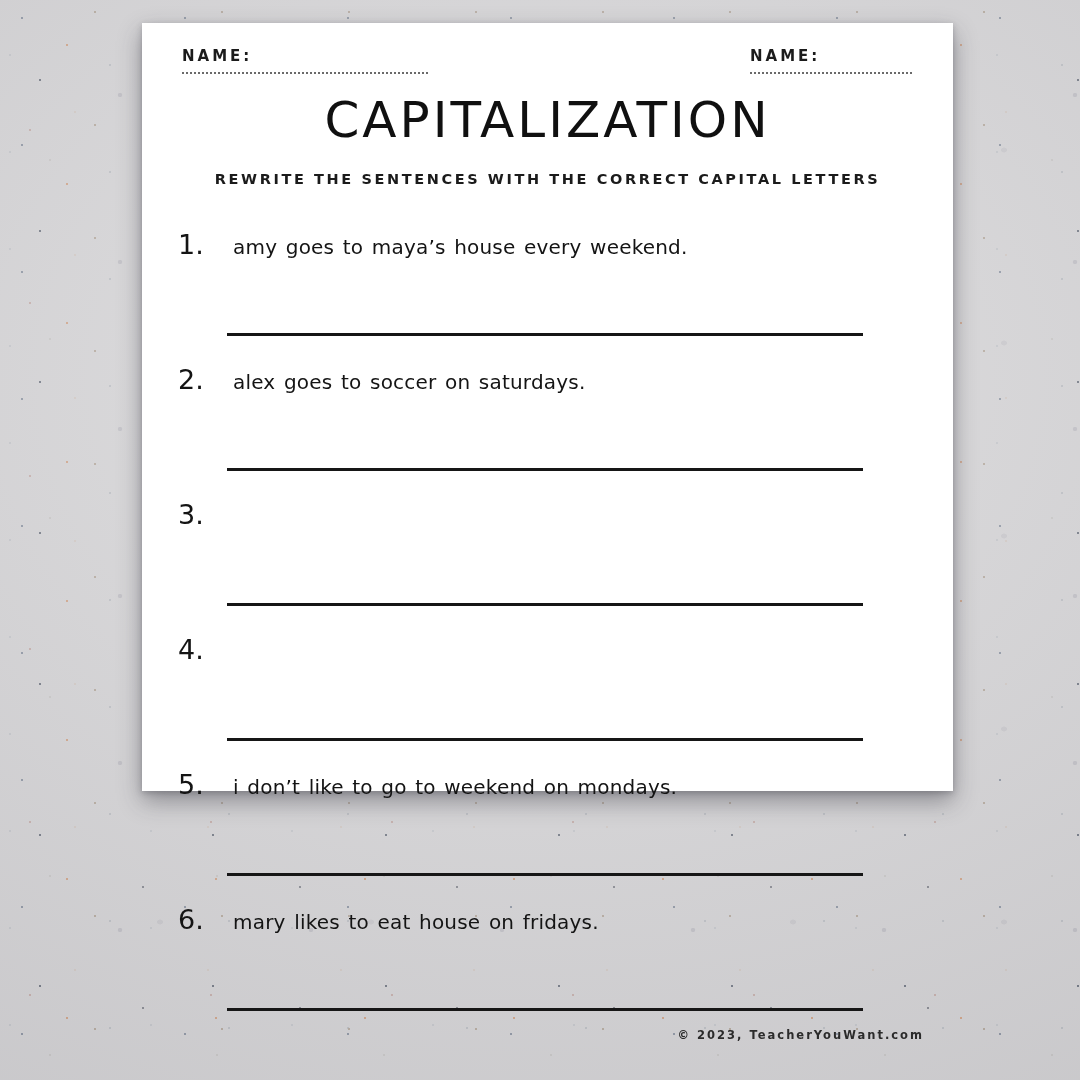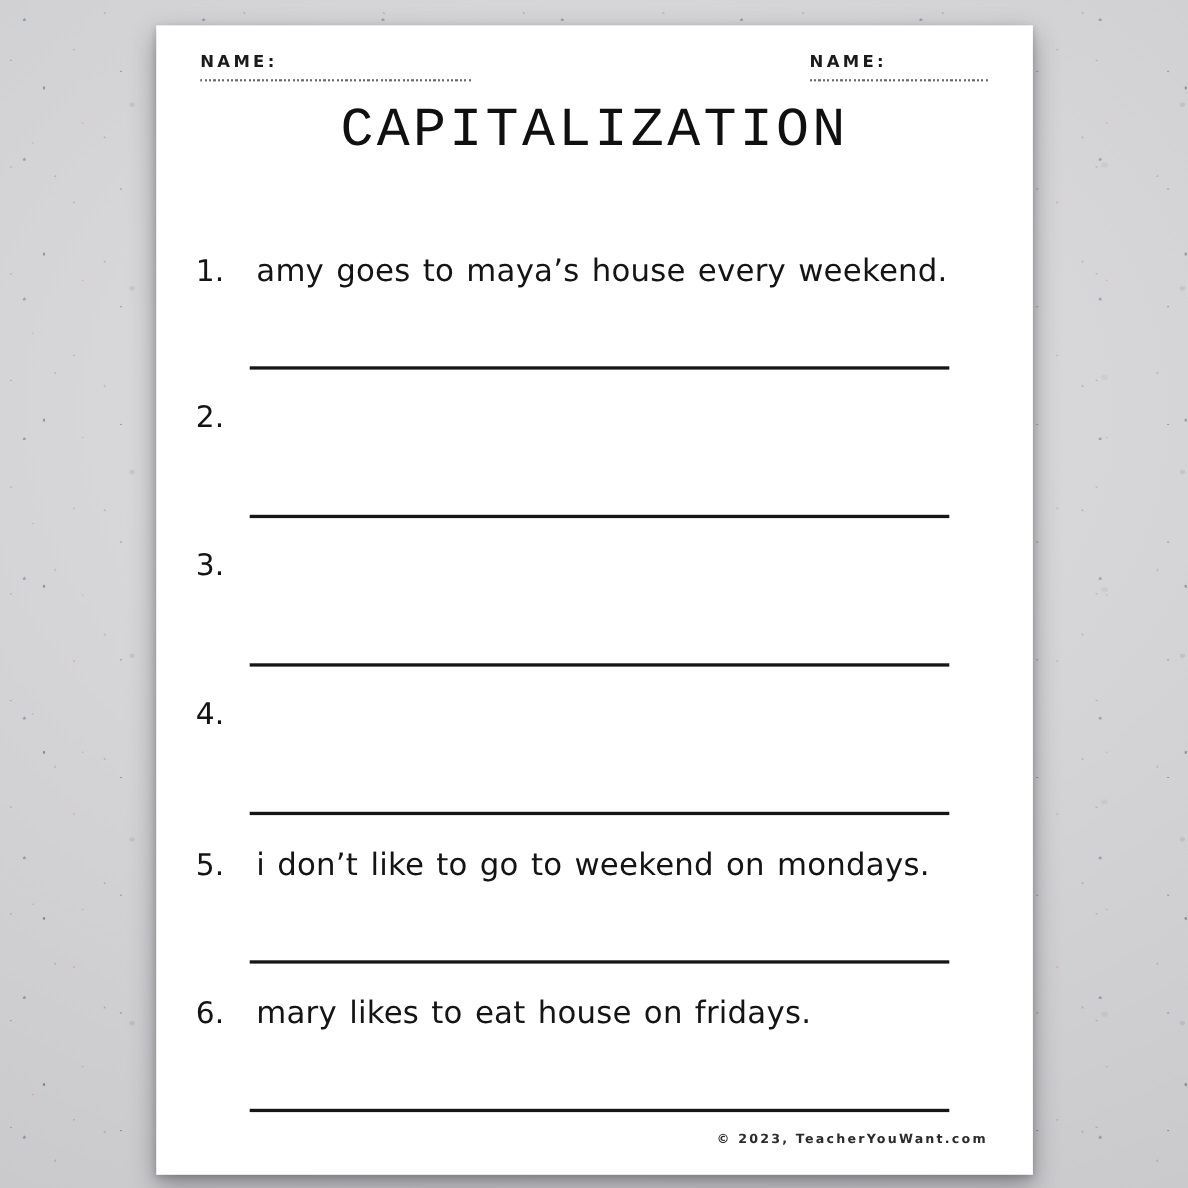--- a/index.html
+++ b/index.html
@@ -22,61 +22,62 @@
       radial-gradient(2px 2px at 143px 40px, #84868e 40%, transparent 48%),
       radial-gradient(1.5px 1.5px at 75px 112px, #cbab96 40%, transparent 50%),
       radial-gradient(2.5px 2px at 30px 130px, #c4aca8 40%, transparent 48%),
       radial-gradient(1.5px 1.5px at 110px 65px, #7d8695 40%, transparent 50%),
       radial-gradient(6px 5px at 160px 150px, #c8c7cb 45%, transparent 55%),
       radial-gradient(1.5px 1.5px at 50px 160px, #a9a39d 40%, transparent 50%);
     background-repeat:no-repeat,repeat,repeat,repeat,repeat,repeat,repeat,repeat,repeat,repeat,repeat,repeat,repeat;
     background-size:100% 100%,163px 127px,149px 139px,173px 151px,127px 113px,141px 97px,191px 167px,157px 121px,133px 143px,181px 173px,119px 107px,211px 193px,167px 179px;
   }
   .paper{
-    position:absolute;left:142px;top:23px;width:797px;height:1045px;
+    position:absolute;left:142px;top:23px;width:797px;height:768px;
     background:#ffffff;
     box-shadow:0 10px 22px rgba(45,45,55,0.42), 0 2px 6px rgba(45,45,55,0.25);
+    padding-left:14px;
   }
   .header-row{
     position:absolute;top:24px;left:40px;right:40px;
     display:flex;justify-content:space-between;align-items:flex-start;
   }
   .field-label{
     font-size:15px;font-weight:bold;letter-spacing:3px;color:#1b1b1b;
   }
   .fill-line{
     margin-top:7px;height:2px;
     background-image:repeating-linear-gradient(to right,#6a6a6a 0 2px,transparent 2px 4px);
   }
   .name-field{width:248px;}
   .date-field{width:163px;}
   .title{
     position:absolute;top:68px;left:0;width:100%;text-align:center;
-    font-size:50px;font-weight:500;letter-spacing:3px;color:#101010;white-space:nowrap;font-family:Liberation Mono, monospace;
+    font-size:50px;font-weight:500;letter-spacing:3px;color:#101010;white-space:nowrap;
   }
   .subtitle{
     position:absolute;top:148px;left:0;width:100%;text-align:center;
     font-size:14.5px;font-weight:bold;letter-spacing:2.6px;color:#1b1b1b;white-space:nowrap;
   }
   .items{position:absolute;top:206px;left:36px;right:36px;}
   .item{height:135px;position:relative;}
   .sentence-row{display:flex;align-items:baseline;}
   .num{
     flex:0 0 55px;font-size:27px;font-weight:500;color:#141414;
   }
   .sentence{
-    font-size:28px;color:#141414;letter-spacing:0.2px;word-spacing:2px;white-space:nowrap;
+    font-size:20px;color:#141414;letter-spacing:0.2px;word-spacing:2px;white-space:nowrap;
   }
   .item.compact .sentence{font-size:23.5px;word-spacing:1px;}
   .answer-line{
     position:absolute;top:104px;left:49px;width:636px;height:0;
     border-top:3px solid #161616;
   }
   .footer{
-    position:absolute;top:1005px;right:41px;
+    position:absolute;top:1005px;right:29px;
     font-size:11.5px;font-weight:bold;letter-spacing:2px;color:#2b2b2b;
   }
 </style>
 </head>
 <body>
 
 <div class="bg"></div>
 
 <div class="paper">
 
@@ -85,34 +86,36 @@
       <div class="field-label">NAME:</div>
       <div class="fill-line"></div>
     </div>
     <div class="date-field">
       <div class="field-label">NAME:</div>
       <div class="fill-line"></div>
     </div>
   </div>
 
   <div class="title">CAPITALIZATION</div>
+  <div class="subtitle">REWRITE THE SENTENCES WITH THE CORRECT CAPITAL LETTERS</div>
 
   <div class="items">
 
     <div class="item">
       <div class="sentence-row">
         <span class="num">1.</span>
         <span class="sentence">amy goes to maya’s house every weekend.</span>
       </div>
       <div class="answer-line"></div>
     </div>
 
     <div class="item">
       <div class="sentence-row">
         <span class="num">2.</span>
+        <span class="sentence">alex goes to soccer on saturdays.</span>
       </div>
       <div class="answer-line"></div>
     </div>
 
     <div class="item compact">
       <div class="sentence-row">
         <span class="num">3.</span>
       </div>
       <div class="answer-line"></div>
     </div>

